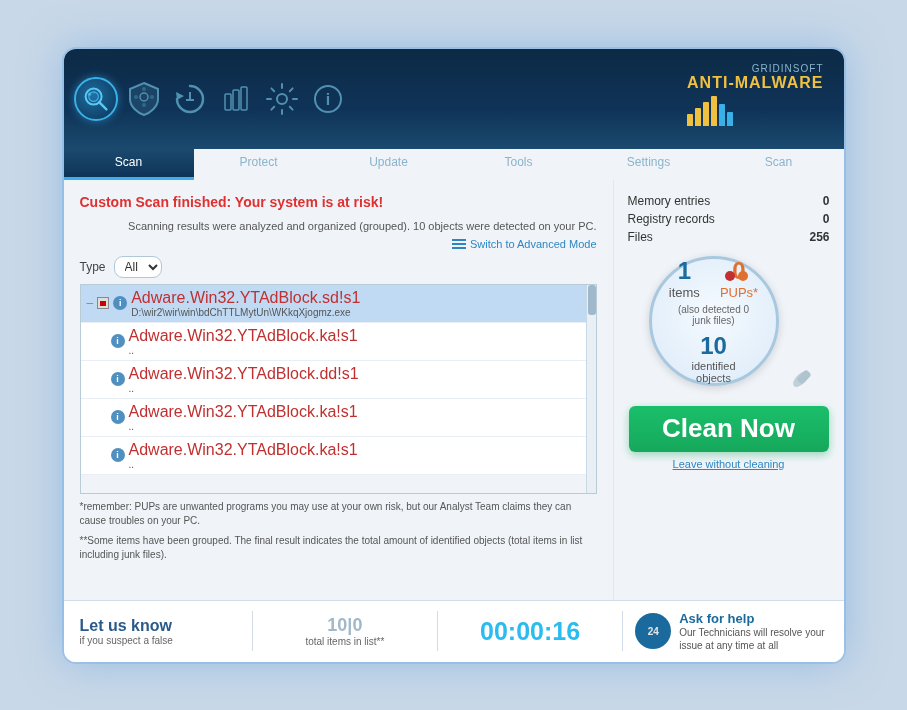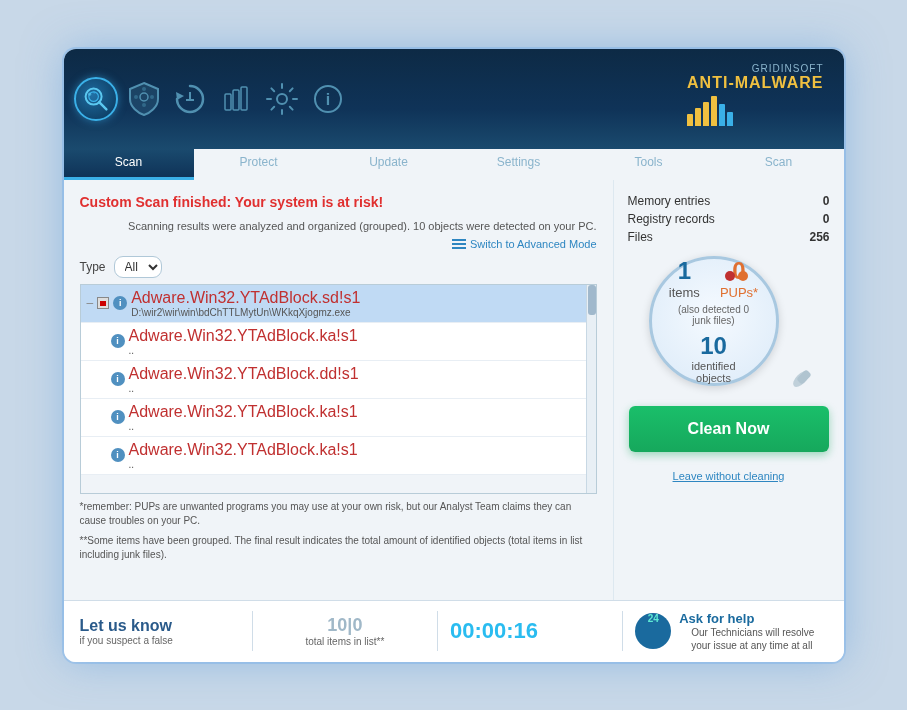--- a/index.html
+++ b/index.html
@@ -282,25 +282,25 @@
       text-align: center;
     }
     
     .clean-btn {
       background: linear-gradient(180deg, #1abf6a 0%, #16a85c 100%);
       color: #fff;
       border: none;
       border-radius: 6px;
       width: 200px;
       height: 46px;
-      font-size: 16px;
+      font-size: 26px;
       font-weight: bold;
       cursor: pointer;
       box-shadow: 0 3px 8px rgba(22,168,92,0.4);
-      margin-bottom: 18px;
+      margin-bottom: 6px;
     }
     .leave-link {
       font-size: 11px;
       color: #2e86c1;
       cursor: pointer;
       text-decoration: underline;
     }
     
     .footer {
       background: #fff;
@@ -339,44 +339,44 @@
       text-align: center;
     }
     .footer-count span { color: #a0b8c8; }
     .footer-countsub {
       font-size: 10px;
       color: #666;
       text-align: center;
     }
     .footer-timer {
       flex: 1;
-      font-size: 22px;
+      font-size: 25px;
       font-weight: bold;
       color: #2abcf0;
-      text-align: left;
+      text-align: center;
     }
     .footer-help {
       flex: 1.2;
       display: flex;
       align-items: center;
       gap: 8px;
     }
     .help-icon-wrap {
       width: 36px; height: 36px;
       border-radius: 50%;
       background: #1a6a9e;
-      display: flex; justify-content: center;
-      color: #5eead4;
+      display: flex; align-items: center; justify-content: center;
+      color: #e5e5e5;
       font-size: 13px;
       font-weight: bold;
       flex-shrink: 0;
     }
     .help-text-block { display: flex; flex-direction: column; }
     .help-title { font-size: 13px; font-weight: bold; color: #1a6a9e; }
-    .help-desc { font-size: 10px; color: #555; line-height: 1.3; margin-left: 12px; }
+    .help-desc { font-size: 10px; color: #555; line-height: 1.3; }
     .scrollbar-stub {
       width: 10px;
       background: #e8eff5;
       border-left: 1px solid #c8d8e4;
       position: relative;
     }
     .scrollbar-thumb {
       position: absolute;
       top: 0; left: 1px;
       width: 8px; height: 30px;
@@ -482,24 +482,24 @@
     <div class="nav-item active">
       <span>Scan</span>
     </div>
     <div class="nav-item">
       <span>Protect</span>
     </div>
     <div class="nav-item">
       <span>Update</span>
     </div>
     <div class="nav-item">
+      <span>Tools</span>
+    </div>
+    <div class="nav-item">
       <span>Settings</span>
-    </div>
-    <div class="nav-item">
-      <span>Tools</span>
     </div>
     <div class="nav-item">
       <span>Scan</span>
     </div>
   </div>
 
   <div class="content">
 
     <div class="main-panel">
       <div class="scan-title">

